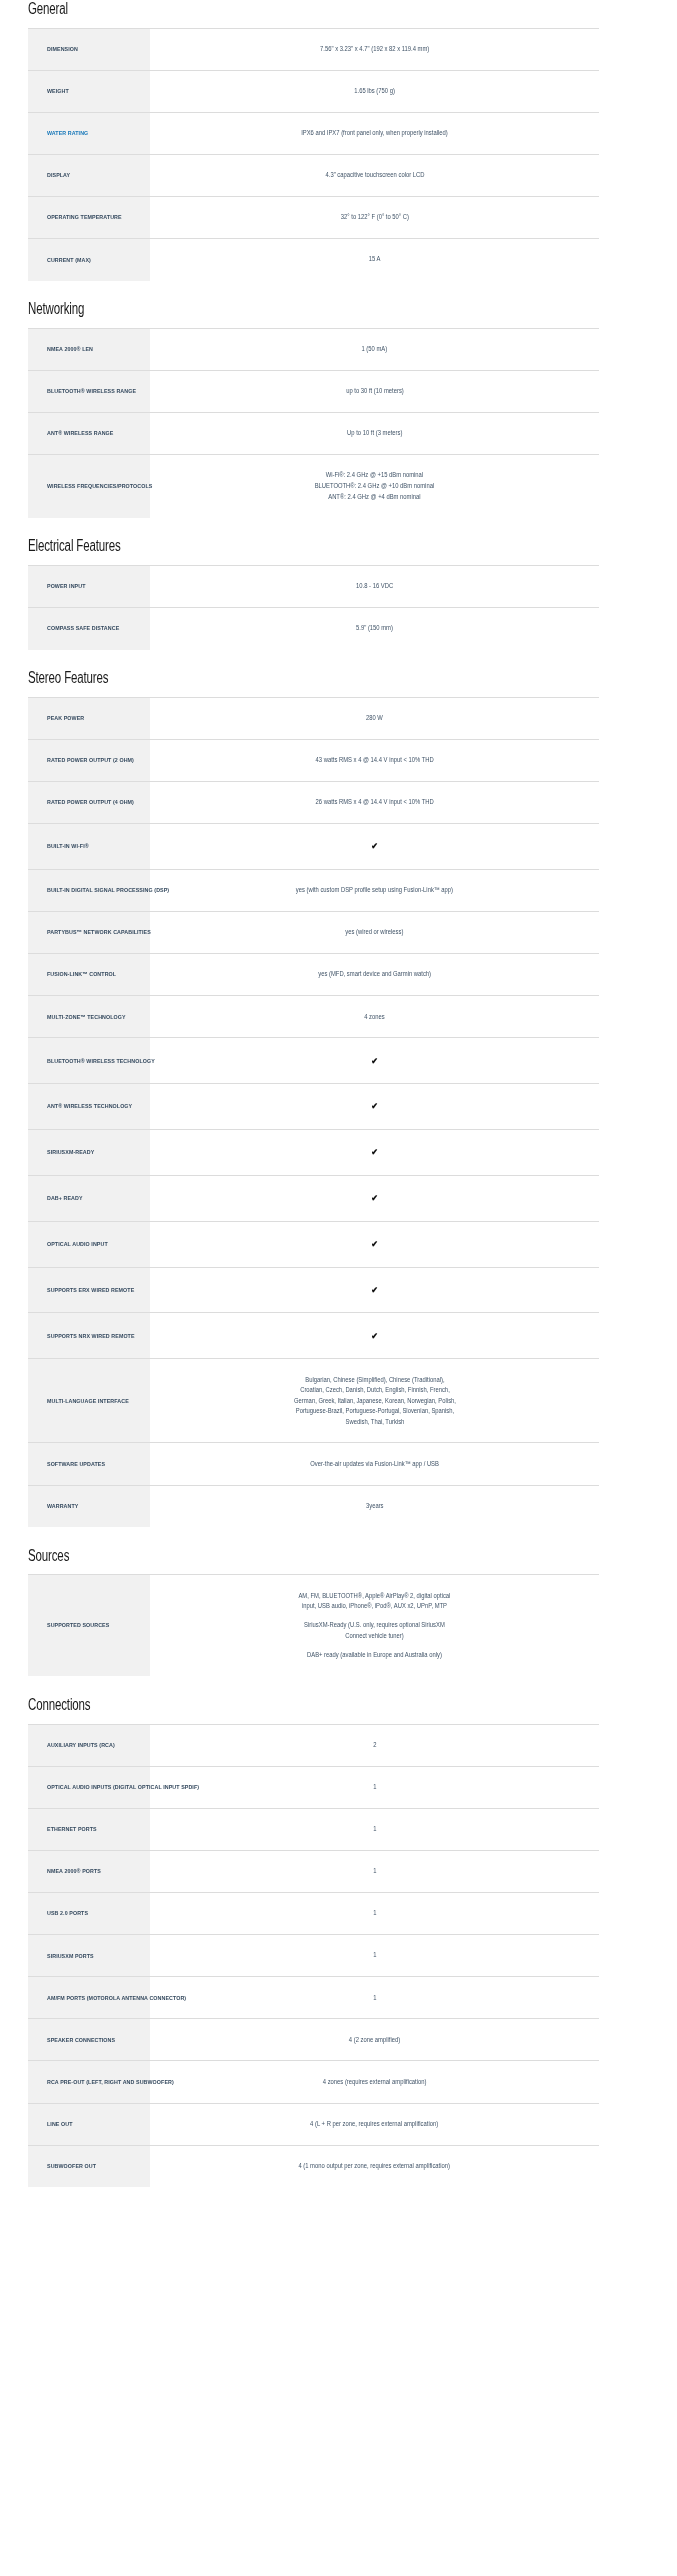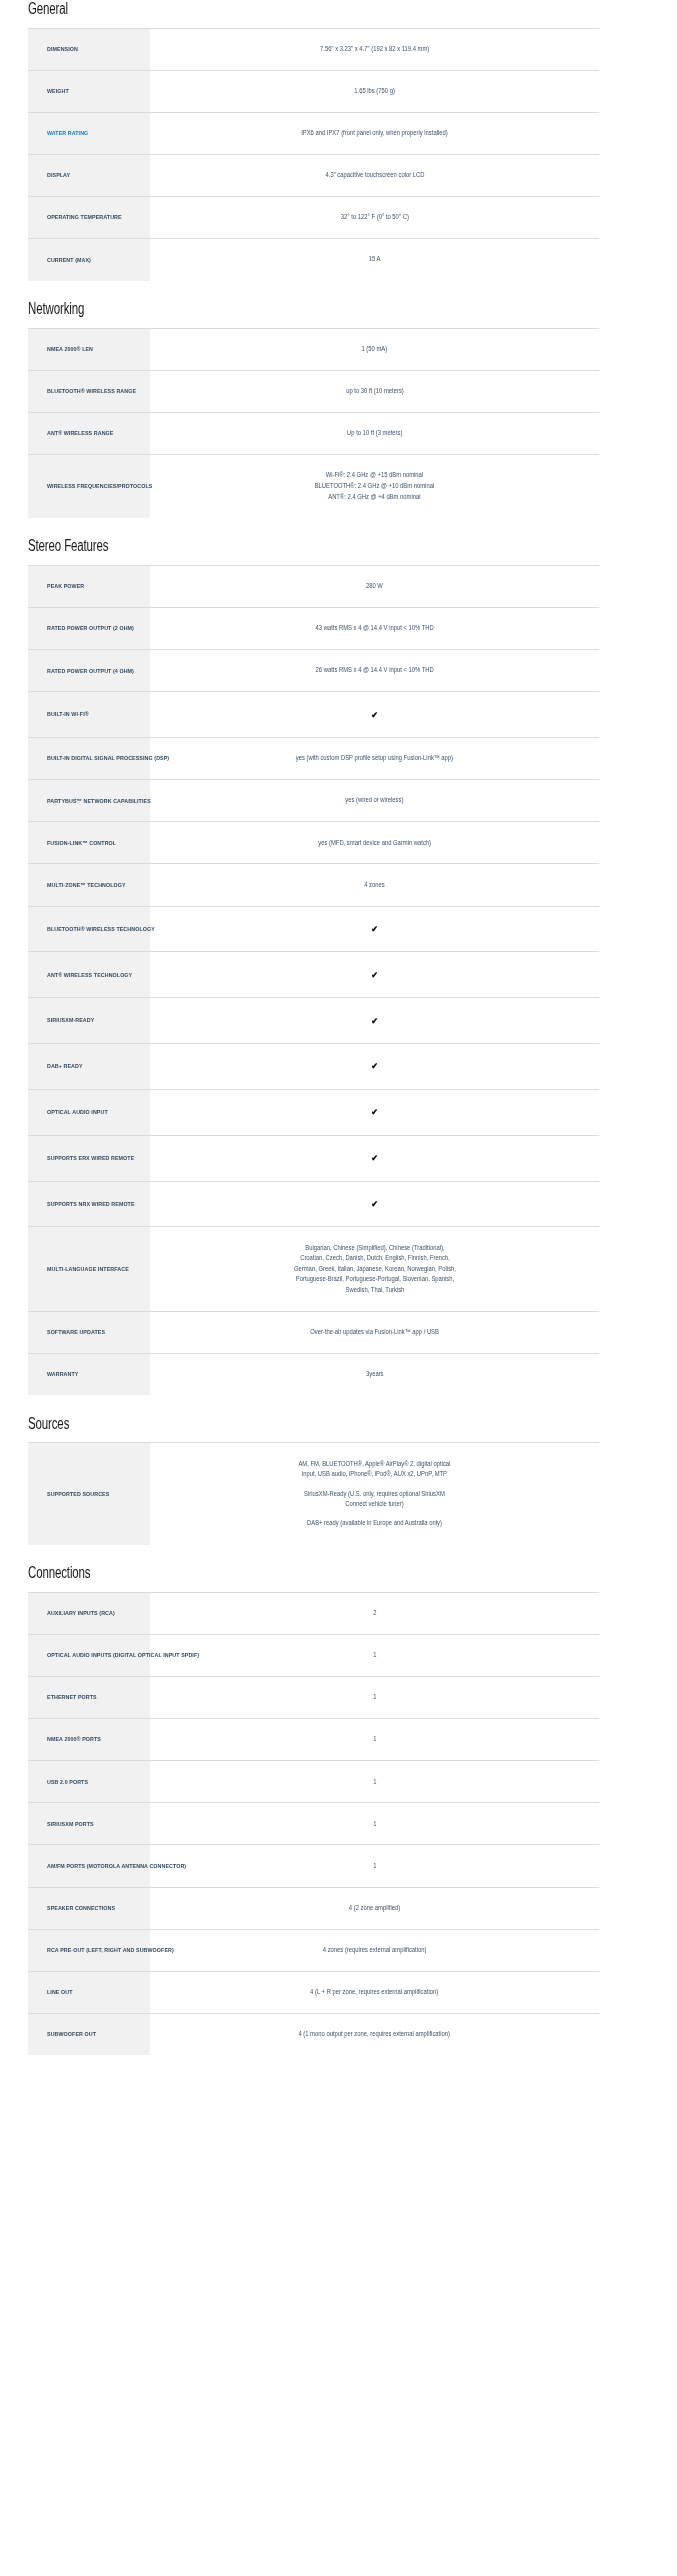--- a/index.html
+++ b/index.html
@@ -140,20 +140,35 @@
               <td class="spec-value"><span class="val">Up to 10 ft (3 meters)</span></td>
             </tr>
             <tr>
               <td class="spec-label"><span class="lbl">WIRELESS FREQUENCIES/PROTOCOLS</span></td>
               <td class="spec-value"><span class="val"><span class="vline">Wi-Fi®: 2.4 GHz @ +15 dBm nominal</span><span class="vline">BLUETOOTH®: 2.4 GHz @ +10 dBm nominal</span><span class="vline">ANT®: 2.4 GHz @ +4 dBm nominal</span></span></td>
             </tr>
           </tbody>
         </table>
       </div>
       <div class="section">
+        <h2 class="section-title">Electrical Features</h2>
+        <table class="spec">
+          <tbody>
+            <tr>
+              <td class="spec-label"><span class="lbl">POWER INPUT</span></td>
+              <td class="spec-value"><span class="val">10.8 - 16 VDC</span></td>
+            </tr>
+            <tr>
+              <td class="spec-label"><span class="lbl">COMPASS SAFE DISTANCE</span></td>
+              <td class="spec-value"><span class="val">5.9" (150 mm)</span></td>
+            </tr>
+          </tbody>
+        </table>
+      </div>
+      <div class="section">
         <h2 class="section-title">Stereo Features</h2>
         <table class="spec">
           <tbody>
             <tr>
               <td class="spec-label"><span class="lbl">PEAK POWER</span></td>
               <td class="spec-value"><span class="val">280 W</span></td>
             </tr>
             <tr>
               <td class="spec-label"><span class="lbl">RATED POWER OUTPUT (2 OHM)</span></td>
               <td class="spec-value"><span class="val">43 watts RMS x 4 @ 14.4 V input &lt; 10% THD</span></td>

